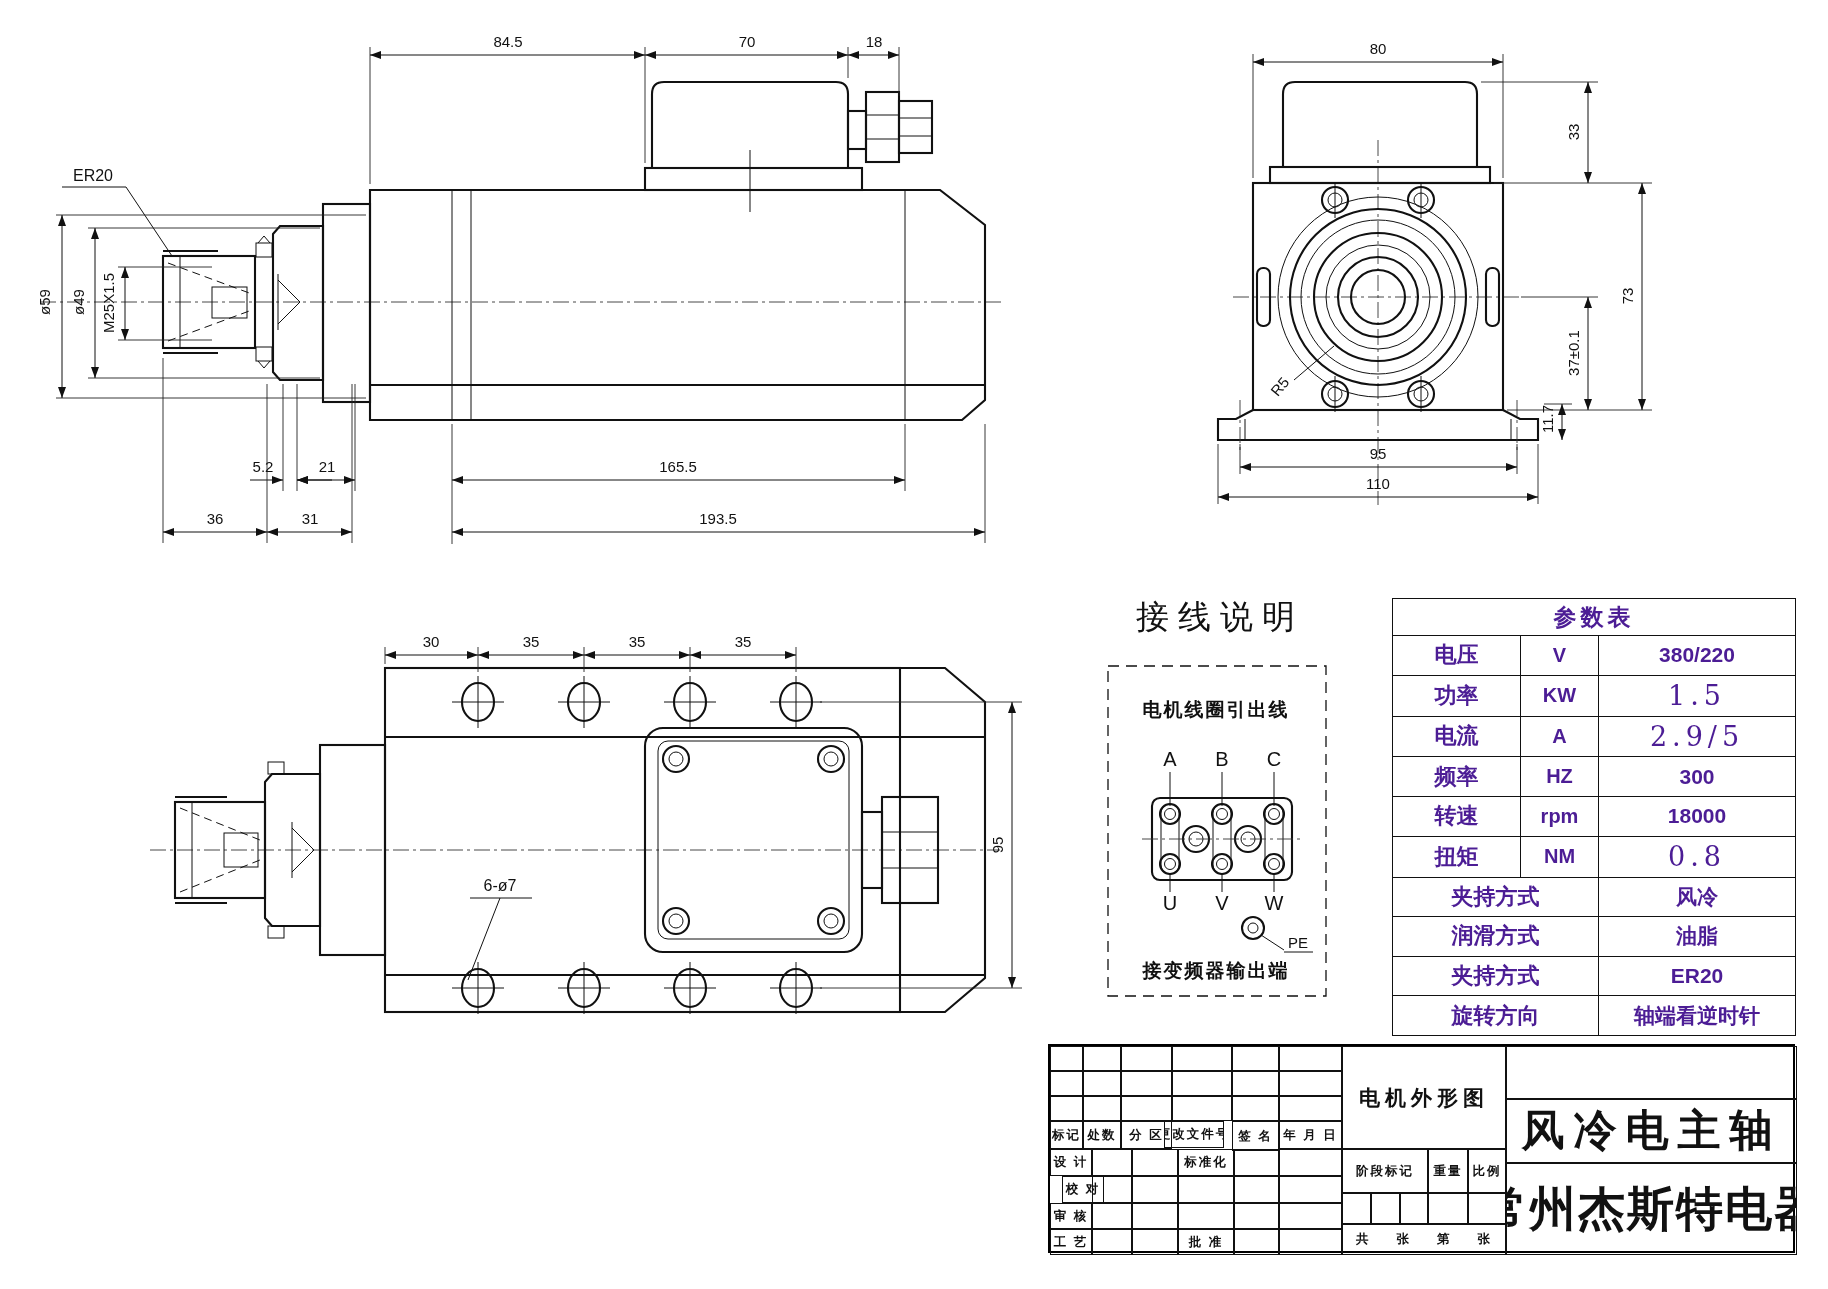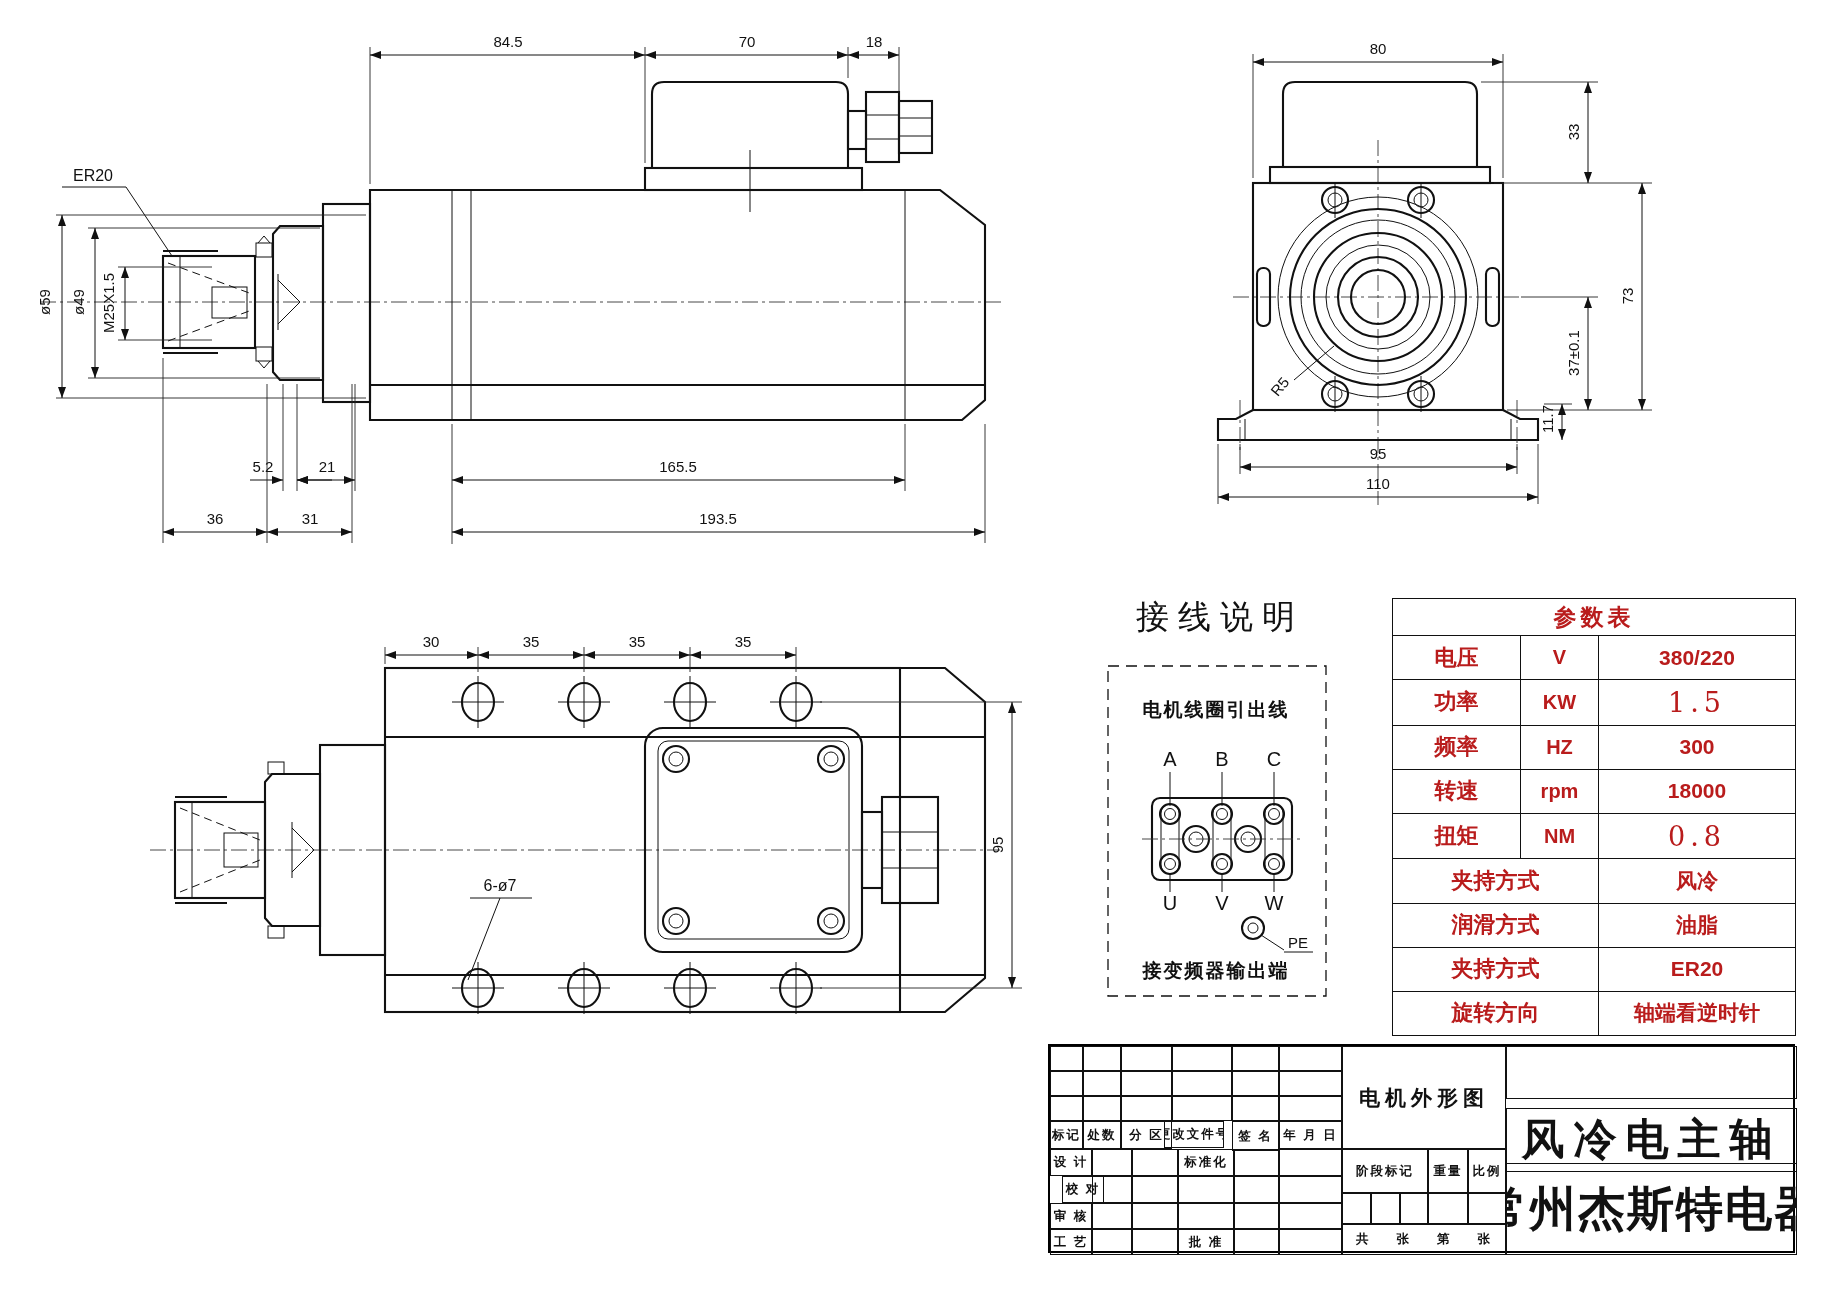--- a/index.html
+++ b/index.html
@@ -10,21 +10,21 @@
   .lbltx{font-size:16px;text-anchor:middle;}
   .cjk-title{font-size:33px;font-family:"DejaVu Serif",serif;letter-spacing:9px;text-anchor:middle;}
   .cjk-b{font-size:19px;font-weight:bold;letter-spacing:2px;text-anchor:middle;}
   .phase{font-size:20px;text-anchor:middle;}
   .pe{font-size:15px;text-anchor:middle;}
 
   
   .params{position:absolute;left:1392px;top:598px;width:403px;height:438px;}
   .params table{border-collapse:collapse;width:100%;height:100%;table-layout:fixed;}
   .params td{border:1.7px solid #111;text-align:center;vertical-align:middle;padding:0;
-             font:bold 22px "Liberation Sans",sans-serif;color:#b91c1c;overflow:hidden;}
+             font:bold 22px "Liberation Sans",sans-serif;color:#4c1d95;overflow:hidden;}
   .params td.hd{font-size:23px;letter-spacing:4px;}
   .params td.unit{font-size:20px;}
   .params td.val{font-size:21px;}
   .params td.serif{font-family:"DejaVu Serif",serif;font-weight:400;font-size:27px;letter-spacing:5px;}
 
   
   .tblock{position:absolute;left:1048px;top:1044px;width:747px;height:209px;
           border:2.5px solid #000;box-sizing:border-box;}
   .tblock .c{position:absolute;border:1px solid #111;box-sizing:border-box;
              display:flex;align-items:center;justify-content:center;
@@ -405,20 +405,25 @@
       <td>电压</td>
       <td class="unit">V</td>
       <td class="val">380/220</td>
           </tr>
     <tr>
       <td>功率</td>
       <td class="unit">KW</td>
       <td class="val serif">1.5</td>
           </tr>
     <tr>
+      <td>电流</td>
+      <td class="unit">A</td>
+      <td class="val serif">2.9/5</td>
+          </tr>
+    <tr>
       <td>频率</td>
       <td class="unit">HZ</td>
       <td class="val">300</td>
           </tr>
     <tr>
       <td>转速</td>
       <td class="unit">rpm</td>
       <td class="val">18000</td>
           </tr>
     <tr>
@@ -509,17 +514,17 @@
   <div class="c" style="left:378px;top:147px;width:40px;height:31px"></div>
   <div class="c" style="left:418px;top:147px;width:38px;height:31px"></div>
   <div class="c sheet" style="left:292px;top:178px;width:164px;height:31px">
     <span>共</span>
     <span>张</span>
     <span>第</span>
     <span>张</span>
   </div>
 
   <div class="c" style="left:456px;top:0;width:291px;height:53px"></div>
-  <div class="c big2" style="left:456px;top:62px;width:291px;height:64px">风冷电主轴</div>
+  <div class="c big2" style="left:456px;top:53px;width:291px;height:64px">风冷电主轴</div>
   <div class="c big3" style="left:456px;top:117px;width:291px;height:92px">常州杰斯特电器</div>
 </div>
 
 </div>
 
 </body></html>

